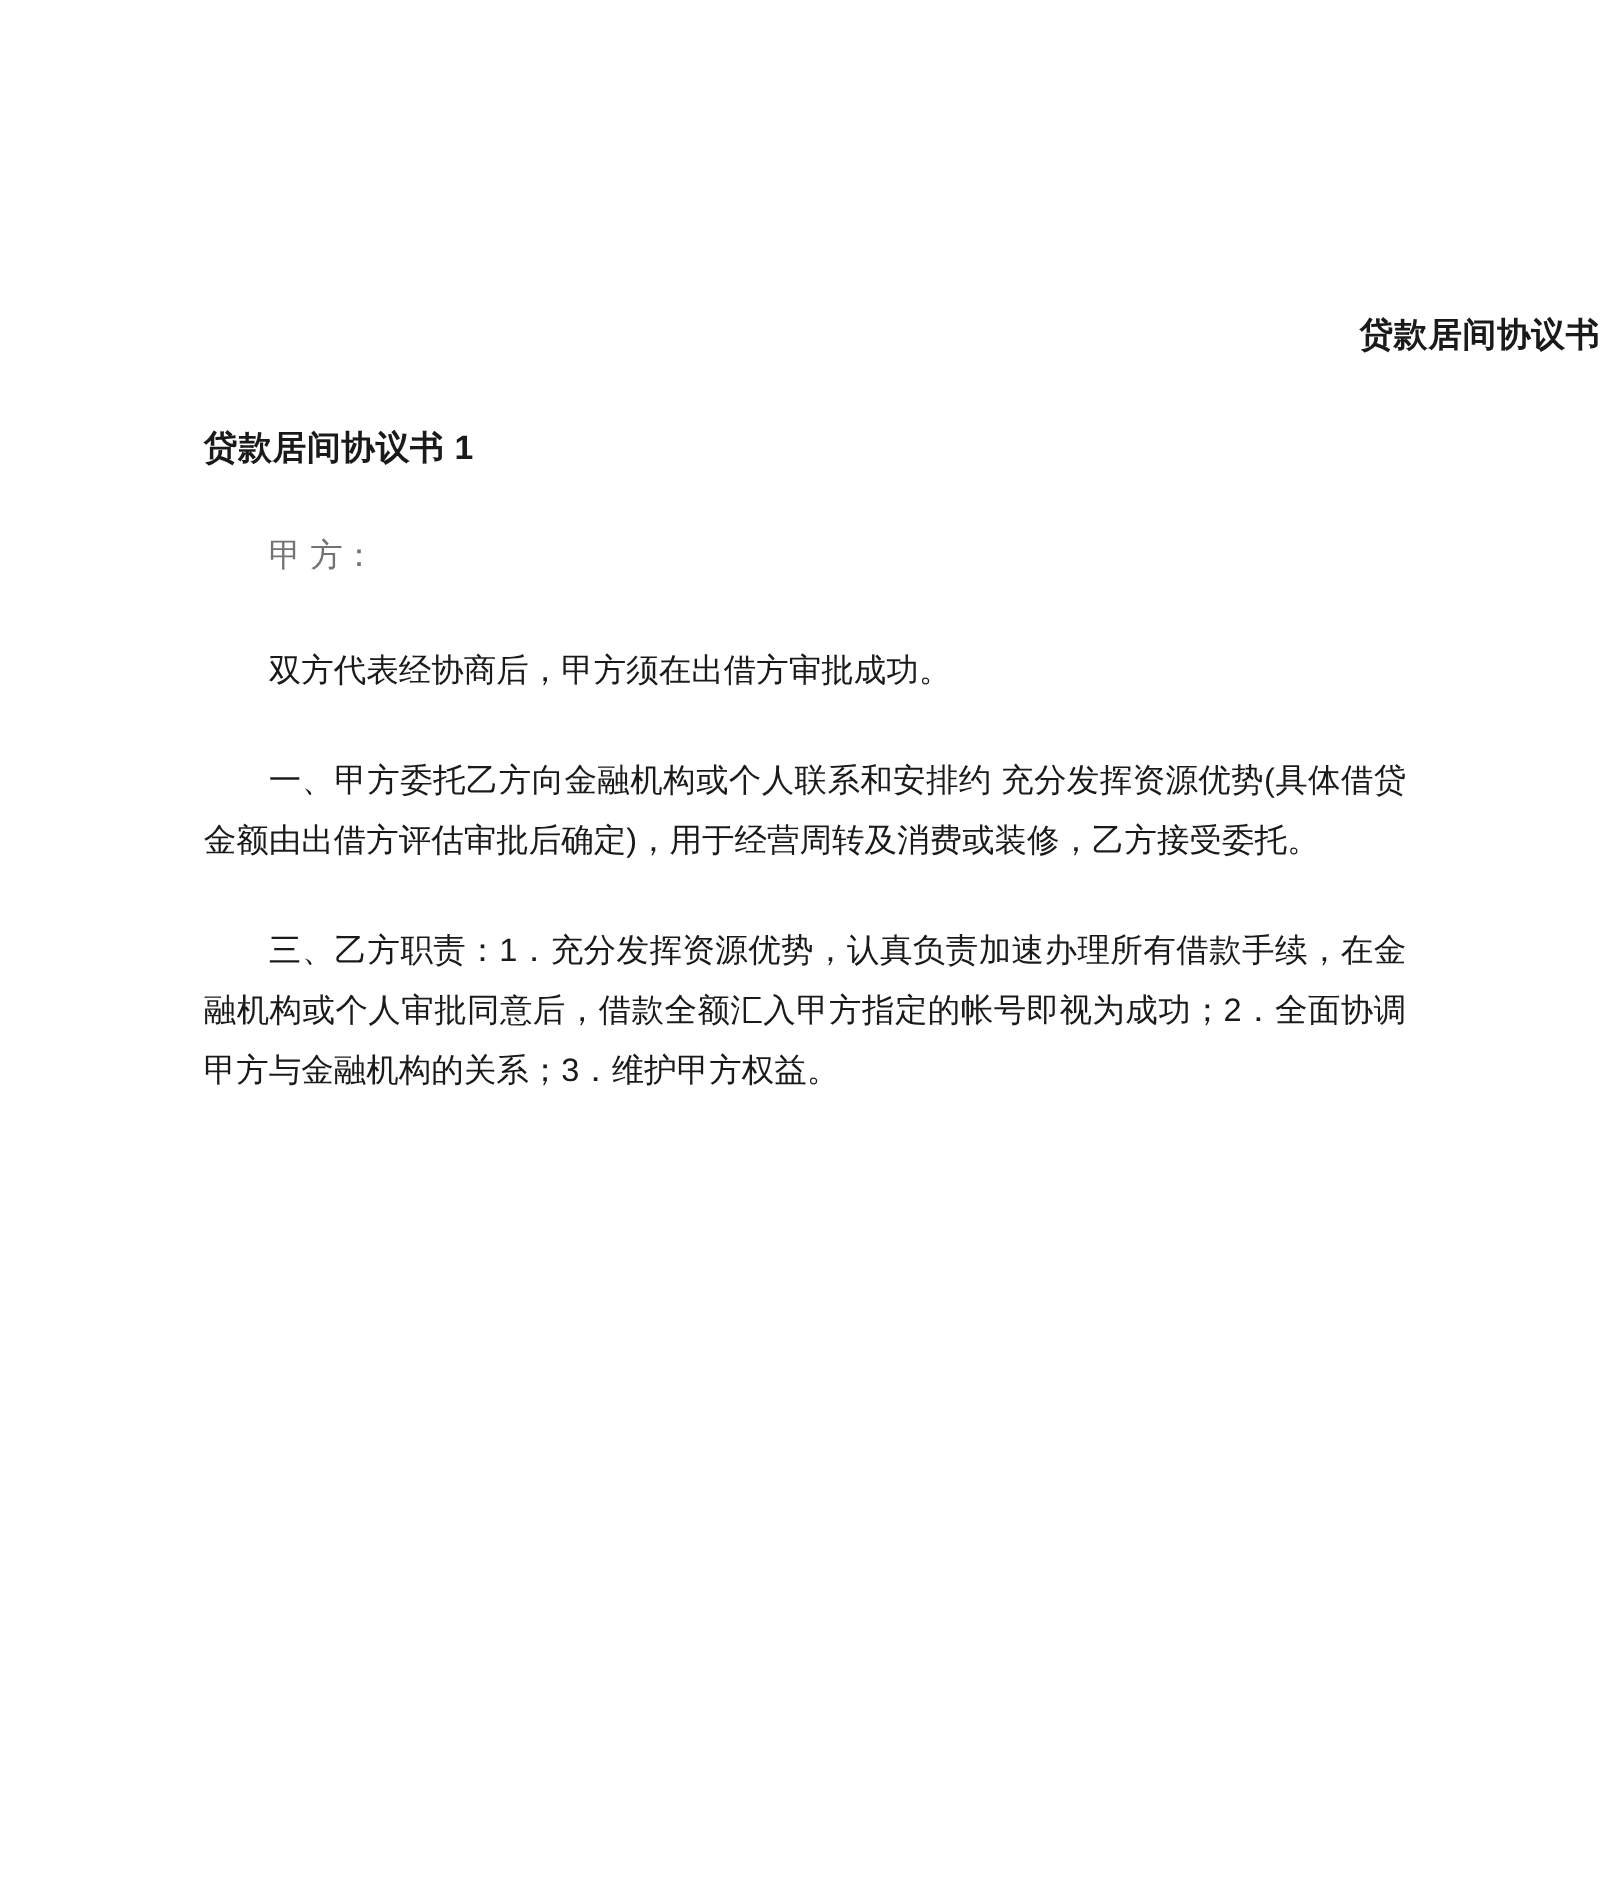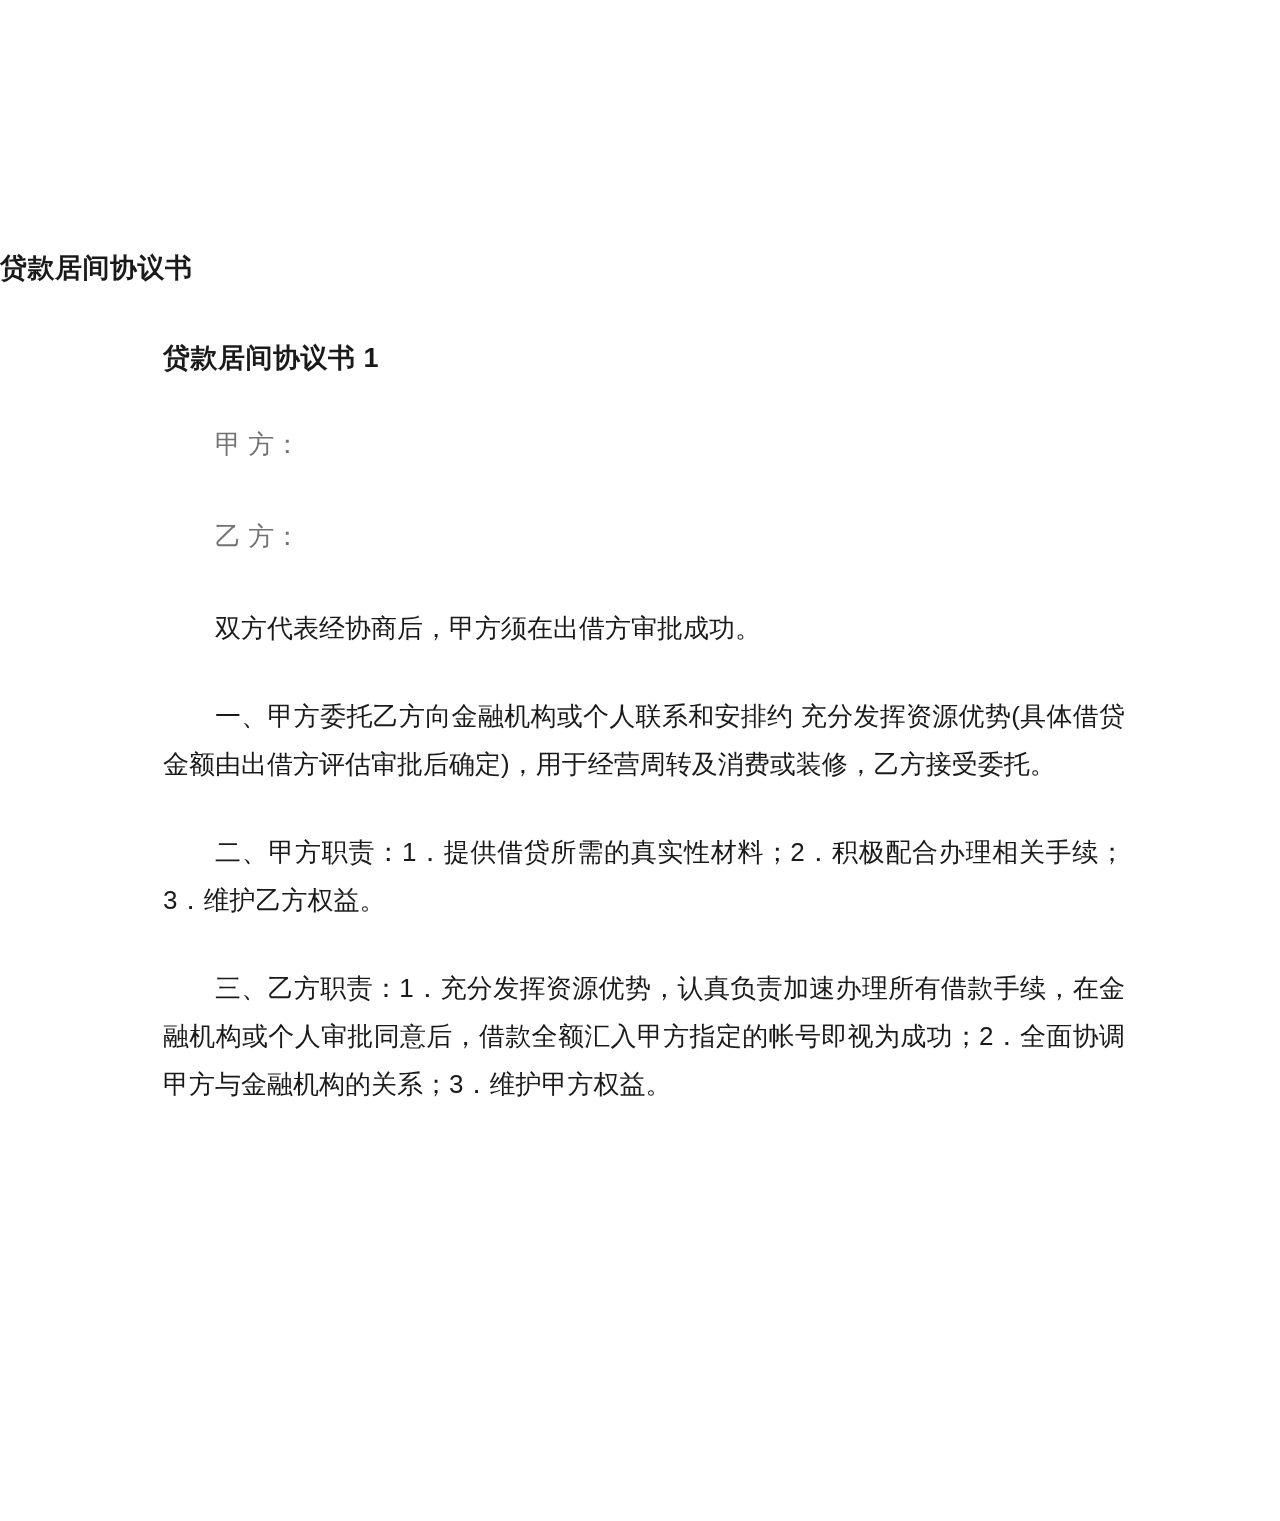--- a/index.html
+++ b/index.html
@@ -19,21 +19,21 @@
     position: relative;
     width: 1280px;
     height: 1521px;
     box-sizing: border-box;
   }
   .doc-title {
     position: absolute;
     top: 230px;
     left: 0;
     width: 1280px;
-    text-align: left;
+    text-align: right;
     font-size: 27px;
     font-weight: bold;
     letter-spacing: 0.5px;
     color: #1a1a1a;
     line-height: 40px;
   }
   .doc-subtitle {
     position: absolute;
     top: 316px;
     left: 163px;
@@ -74,26 +74,24 @@
 <div class="page">
 
   <h1 class="doc-title">贷款居间协议书</h1>
 
   <h2 class="doc-subtitle">贷款居间协议书 1</h2>
 
   <div class="body-block">
 
     <p class="party-line">甲 方：</p>
 
-    <p class="party-line">乙 方：</p>
 
     <p class="para">双方代表经协商后，甲方须在出借方审批成功。</p>
 
     <p class="para">一、甲方委托乙方向金融机构或个人联系和安排约 充分发挥资源优势(具体借贷金额由出借方评估审批后确定)，用于经营周转及消费或装修，乙方接受委托。</p>
 
-    <p class="para">二、甲方职责：1．提供借贷所需的真实性材料；2．积极配合办理相关手续；3．维护乙方权益。</p>
 
     <p class="para">三、乙方职责：1．充分发挥资源优势，认真负责加速办理所有借款手续，在金融机构或个人审批同意后，借款全额汇入甲方指定的帐号即视为成功；2．全面协调甲方与金融机构的关系；3．维护甲方权益。</p>
 
 
   </div>
 
 </div>
 
 </body></html>

